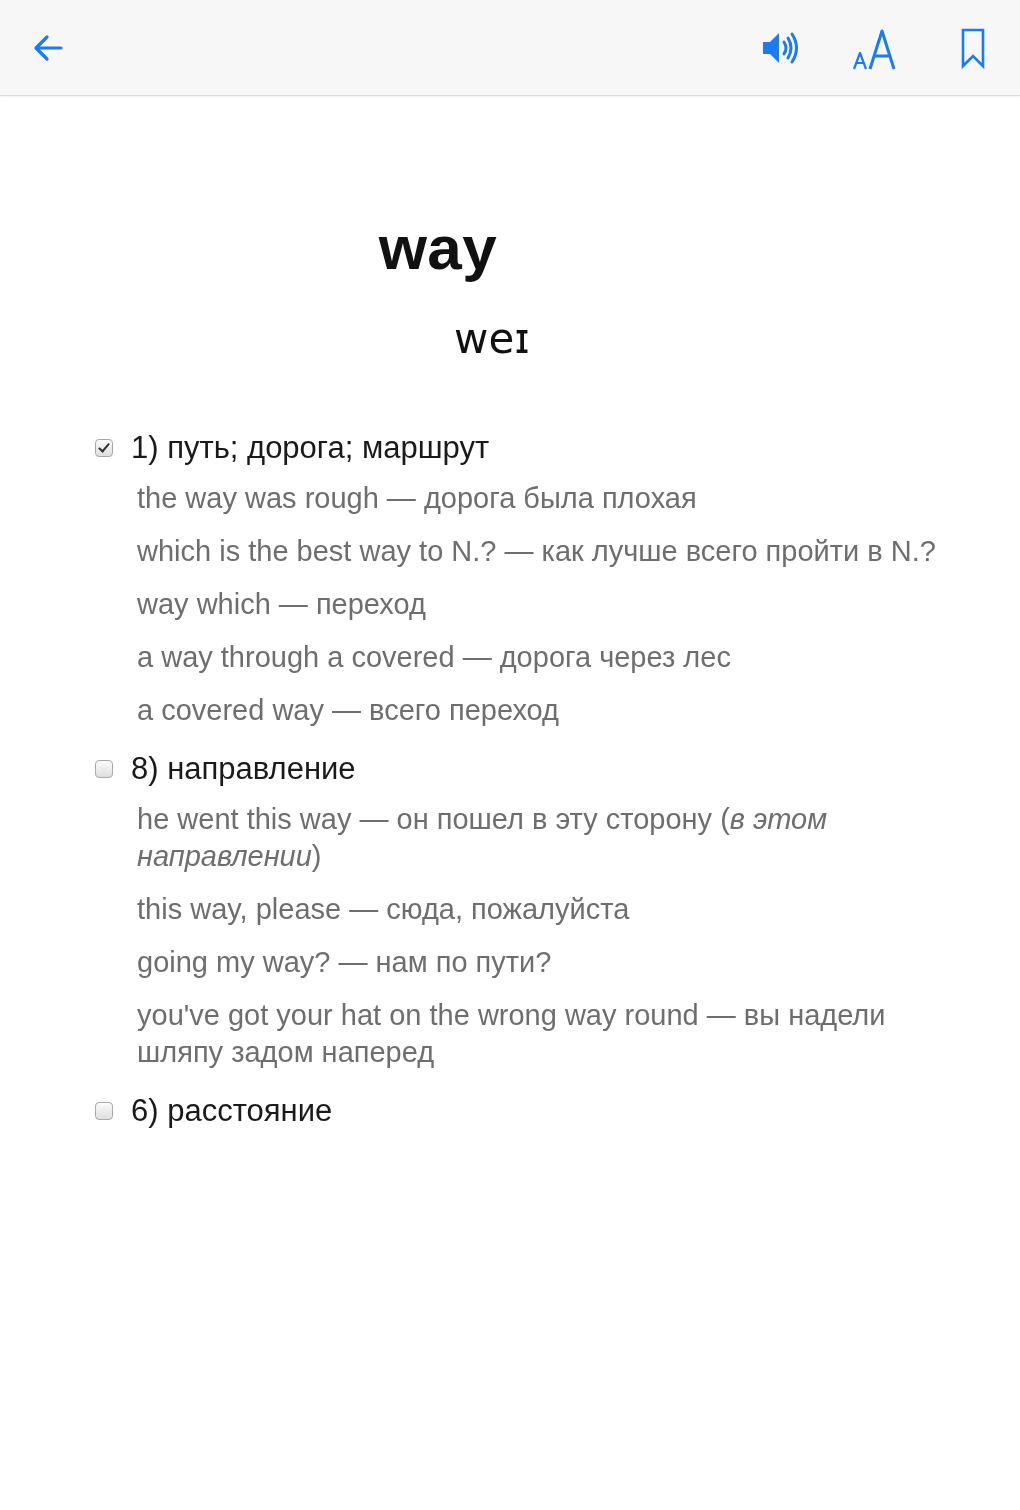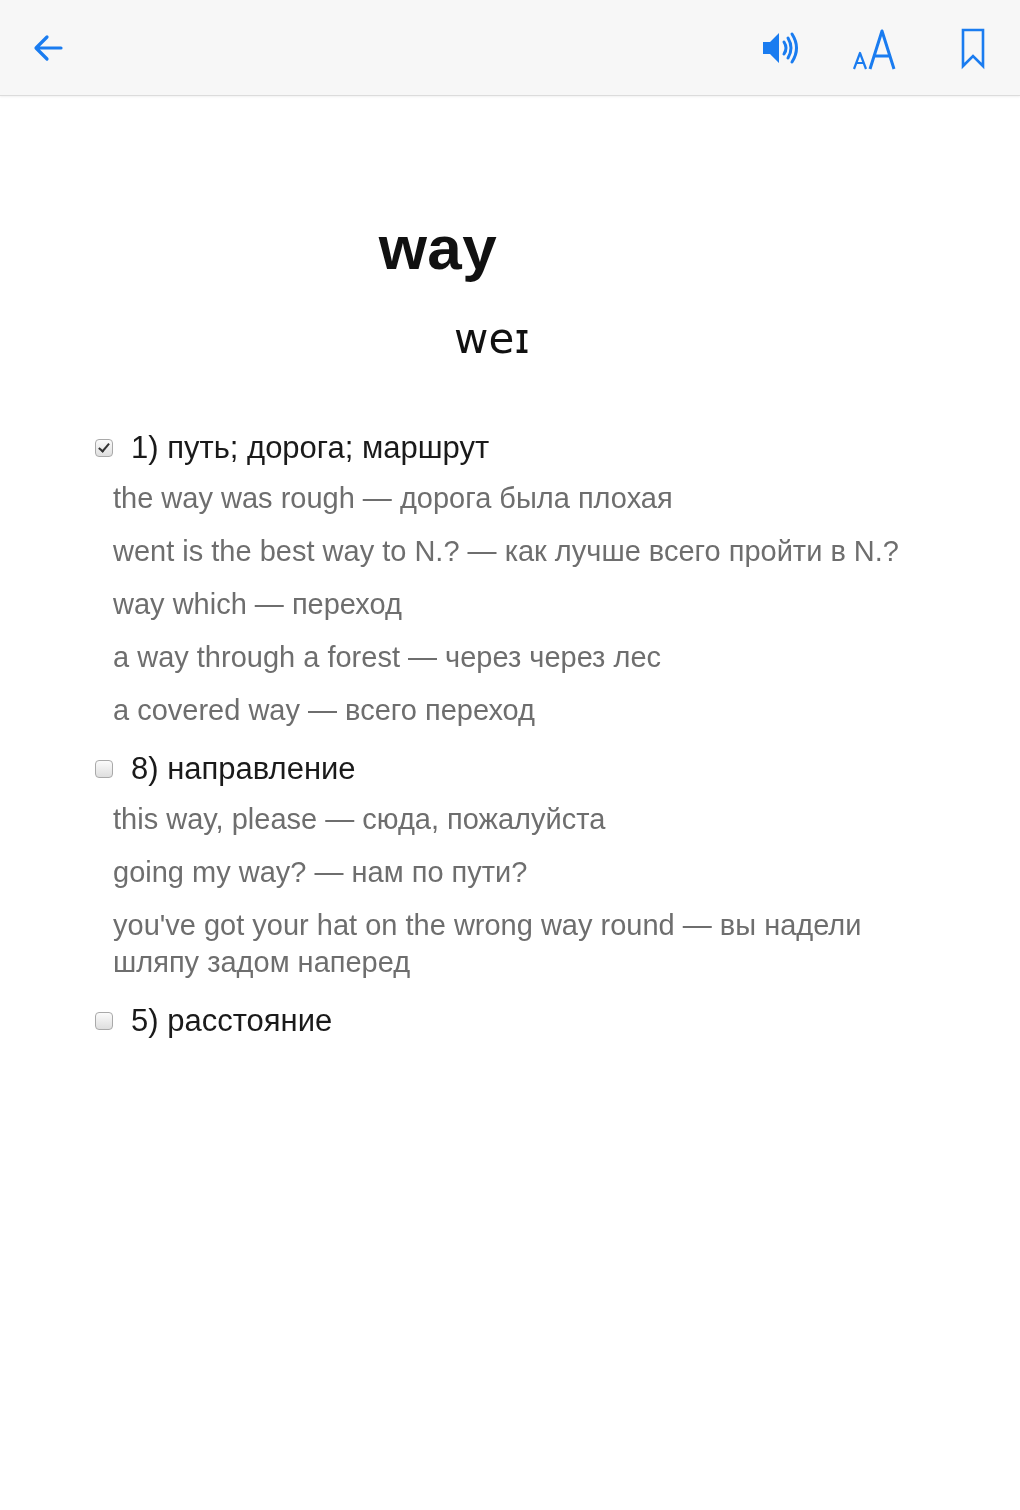--- a/index.html
+++ b/index.html
@@ -46,20 +46,21 @@
     }
     .cb.checked::after {
       content: ""; position: absolute; left: 5px; top: 1px; width: 4px; height: 9px;
       border: solid #333; border-width: 0 2.5px 2.5px 0; transform: rotate(40deg);
     }
     .meaning-title { font-size: 31px; color: #1a1a1a; }
     .examples { padding-left: 76px; padding-right: 100px; margin-top: 10px; }
     .example {
       font-size: 29px; color: #6e6e6e; line-height: 37px;
       margin-bottom: 16px;
+      margin-left: 24px;
     }
     .example .it { font-style: italic; }
   </style>
 </head>
 <body>
 
 <div class="topbar">
   <div class="tb-btn" id="back-btn">
     <svg width="34" height="34" viewBox="0 0 34 34">
       <path d="M6 17 H30 M16 6 L5 17 L16 28" fill="none" stroke="#1a7cf0" stroke-width="3.2" stroke-linecap="round" stroke-linejoin="round"></path>
@@ -91,39 +92,40 @@
 
 <div class="meanings">
 
   <div class="meaning">
     <div class="meaning-head">
       <div class="cb checked"></div>
       <span class="meaning-title">1) путь; дорога; маршрут</span>
     </div>
     <div class="examples">
       <div class="example">the way was rough — дорога была плохая</div>
-      <div class="example">went is the best way to N.? — как лучше всего пройти в N.?</div>
+      <div class="example">which is the best way to N.? — как лучше всего пройти в N.?</div>
       <div class="example">way which — переход</div>
-      <div class="example">a way through a forest — через через лес</div>
+      <div class="example">a way through a covered — дорога через лес</div>
       <div class="example">a covered way — всего переход</div>
     </div>
   </div>
 
   <div class="meaning">
     <div class="meaning-head">
       <div class="cb"></div>
       <span class="meaning-title">8) направление</span>
     </div>
     <div class="examples">
+      <div class="example"><span>he went this way — он пошел в эту сторону (</span><span class="it">в этом направлении</span><span>)</span></div>
       <div class="example">this way, please — сюда, пожалуйста</div>
       <div class="example">going my way? — нам по пути?</div>
       <div class="example">you've got your hat on the wrong way round — вы надели шляпу задом наперед</div>
     </div>
   </div>
 
   <div class="meaning">
     <div class="meaning-head">
       <div class="cb"></div>
-      <span class="meaning-title">5) расстояние</span>
+      <span class="meaning-title">6) расстояние</span>
     </div>
   </div>
 
 </div>
 
 </body></html>

